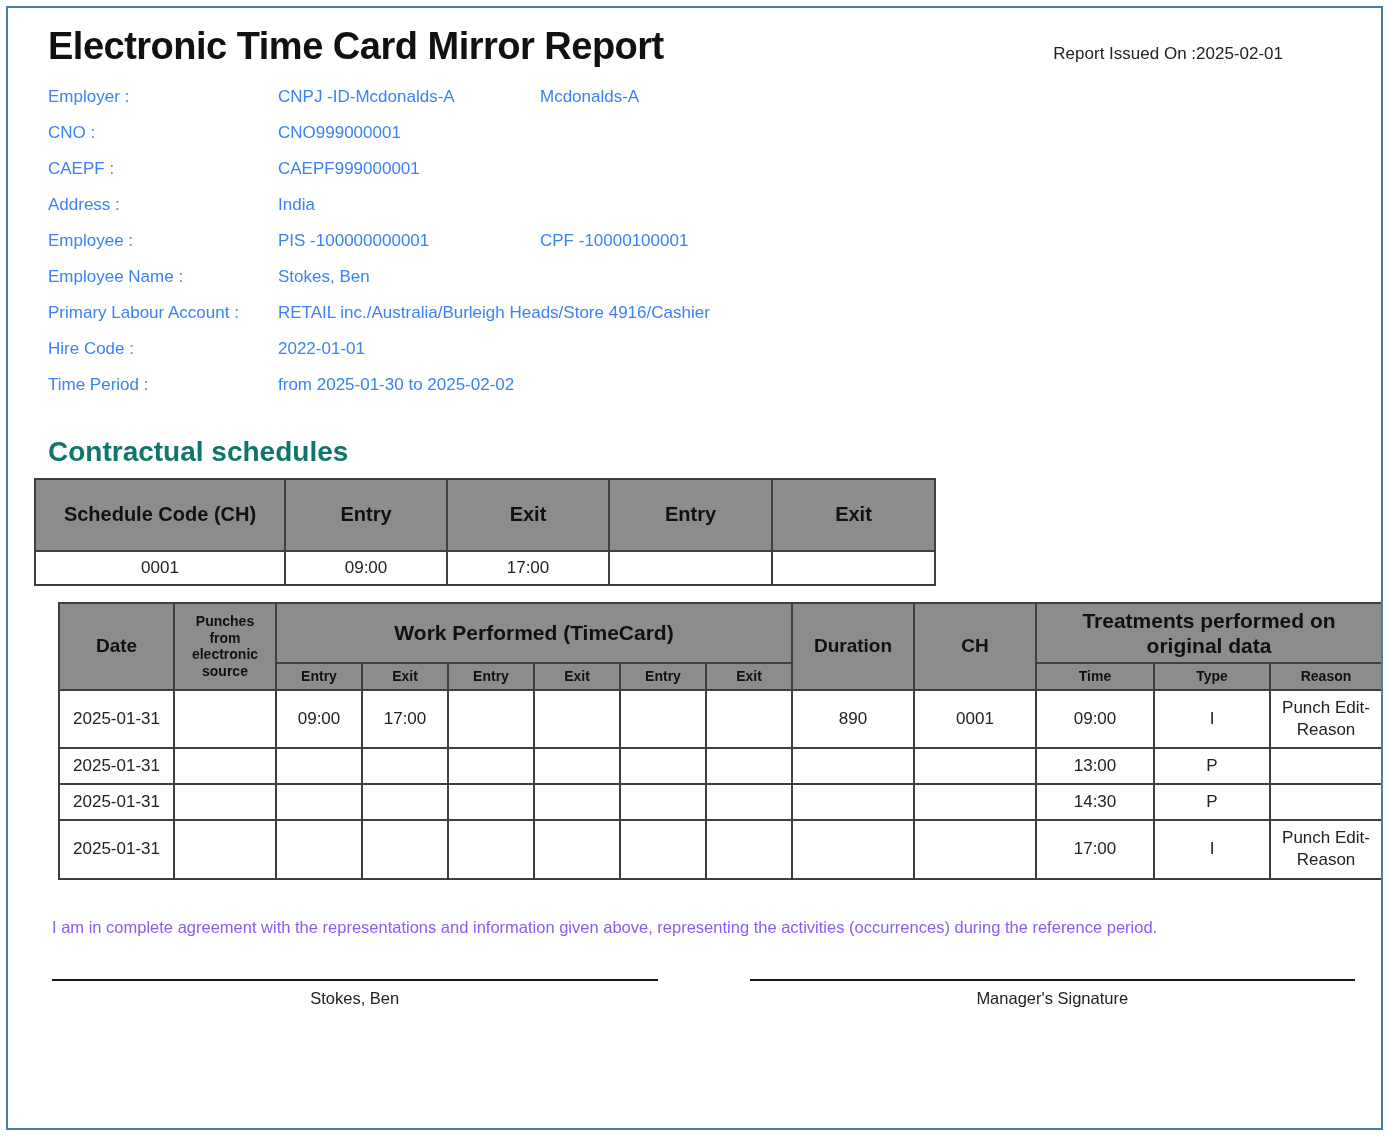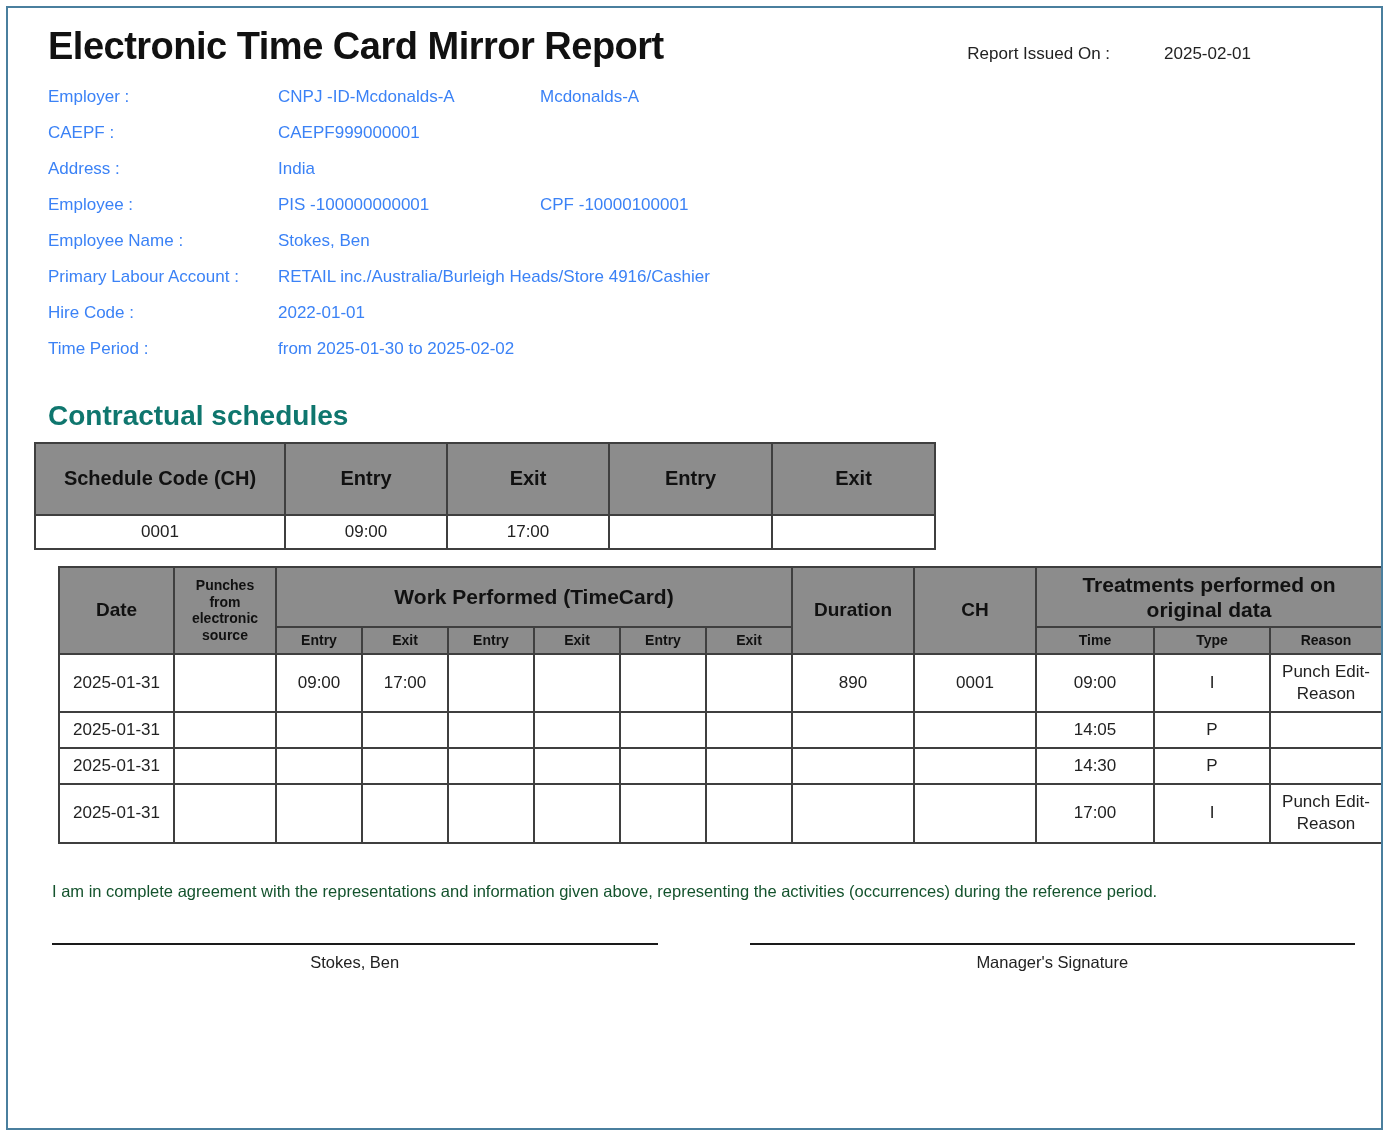--- a/index.html
+++ b/index.html
@@ -38,23 +38,22 @@
     font-size: 38px;
     font-weight: bold;
     letter-spacing: -0.5px;
     margin: 8px 0 0 14px;
     color: #111111;
     line-height: 1.1;
   }
   .issued-block {
     display: flex;
     align-items: baseline;
-    gap: 54px;
     margin-top: 22px;
-    margin-right: 104px;
+    margin-right: 72px;
     font-size: 17px;
     color: #222222;
     white-space: nowrap;
   }
 
   
   .meta {
     margin: 18px 0 0 14px;
   }
   .meta-row {
@@ -145,21 +144,21 @@
     padding: 6px 4px;
     line-height: 1.3;
   }
   .r-tall td { height: 52px; }
   .r-short td { height: 33px; }
 
   
   .agreement {
     margin: 38px 0 0 18px;
     font-size: 16.5px;
-    color: #14532d;
+    color: #8b5cf6;
   }
   .sign-row {
     display: flex;
     gap: 92px;
     margin: 42px 0 0 18px;
   }
   .sign-box {
     width: 615px;
   }
   .sign-line {
@@ -185,20 +184,25 @@
         <span>Report Issued On :</span>
         <span>2025-02-01</span>
       </div>
     </div>
 
     <div class="meta">
       <div class="meta-row">
         <div class="meta-label">Employer :</div>
         <div class="meta-value">CNPJ -ID-Mcdonalds-A</div>
         <div class="meta-value-2">Mcdonalds-A</div>
+      </div>
+      <div class="meta-row">
+        <div class="meta-label">CNO :</div>
+        <div class="meta-value">CNO999000001</div>
+        <div class="meta-value-2"></div>
       </div>
       <div class="meta-row">
         <div class="meta-label">CAEPF :</div>
         <div class="meta-value">CAEPF999000001</div>
         <div class="meta-value-2"></div>
       </div>
       <div class="meta-row">
         <div class="meta-label">Address :</div>
         <div class="meta-value">India</div>
         <div class="meta-value-2"></div>
@@ -316,21 +320,21 @@
             <td>2025-01-31</td>
             <td></td>
             <td></td>
             <td></td>
             <td></td>
             <td></td>
             <td></td>
             <td></td>
             <td></td>
             <td></td>
-            <td>14:05</td>
+            <td>13:00</td>
             <td>P</td>
             <td></td>
           </tr>
           <tr class="r-short">
             <td>2025-01-31</td>
             <td></td>
             <td></td>
             <td></td>
             <td></td>
             <td></td>

